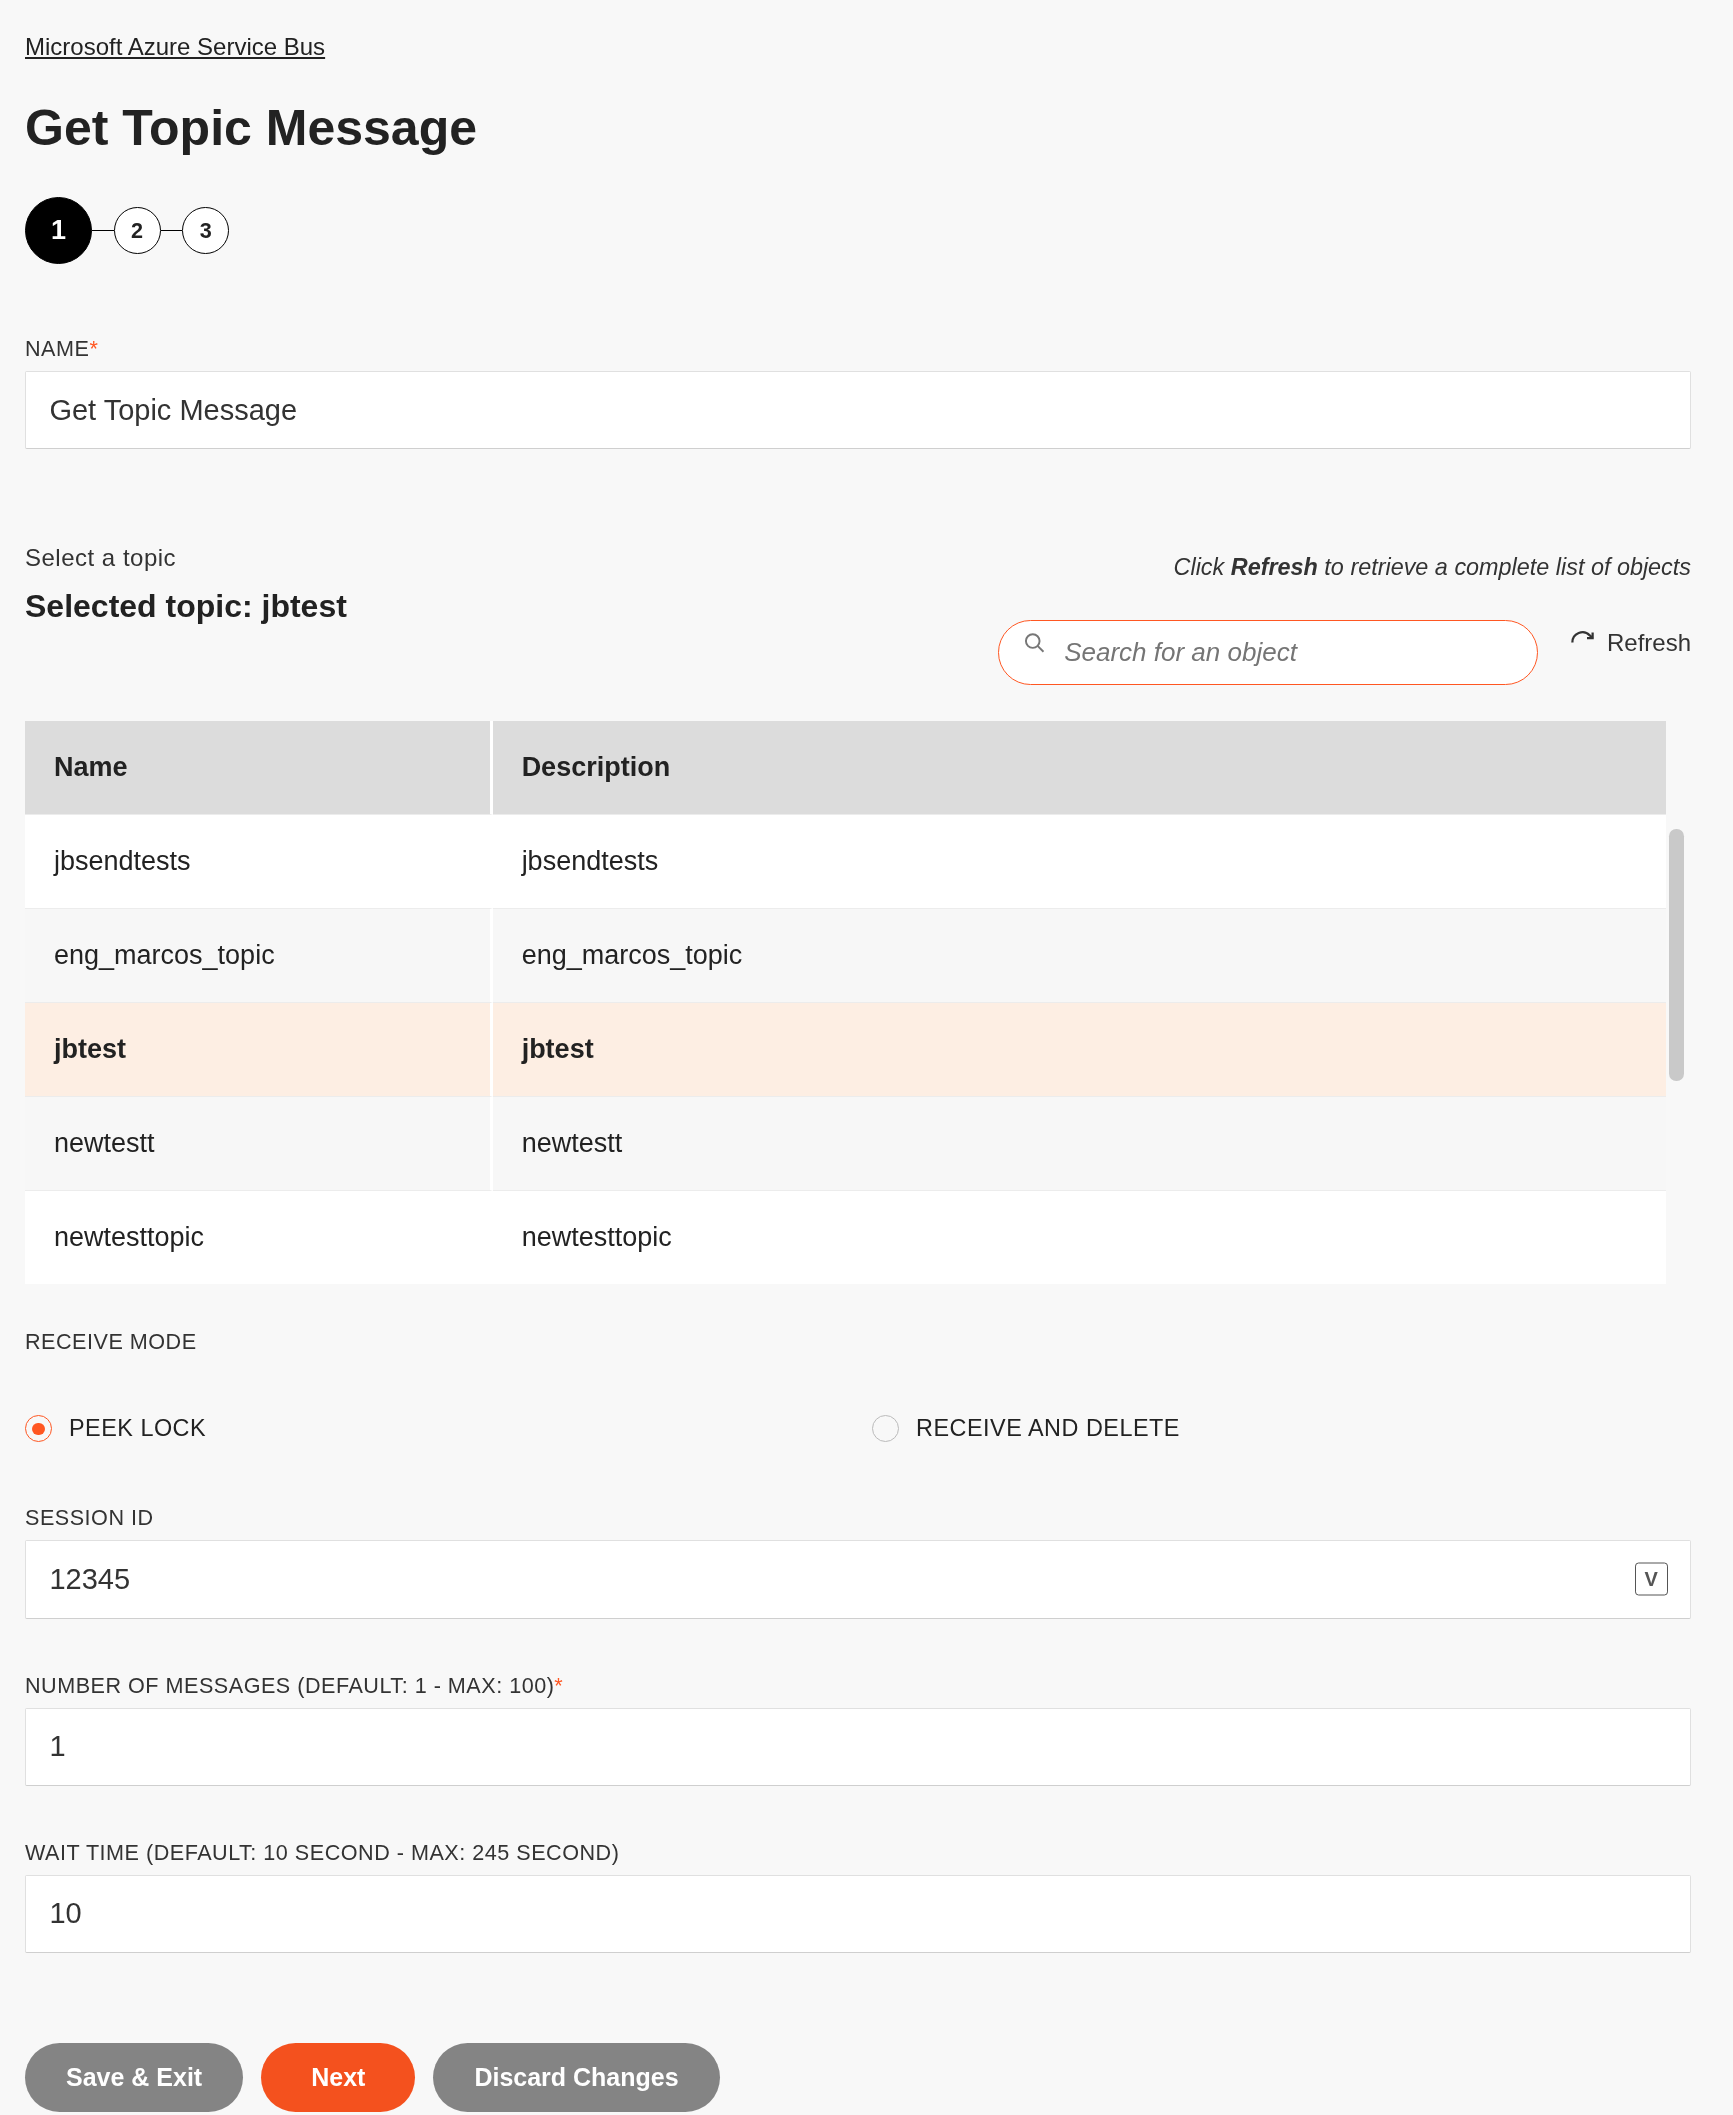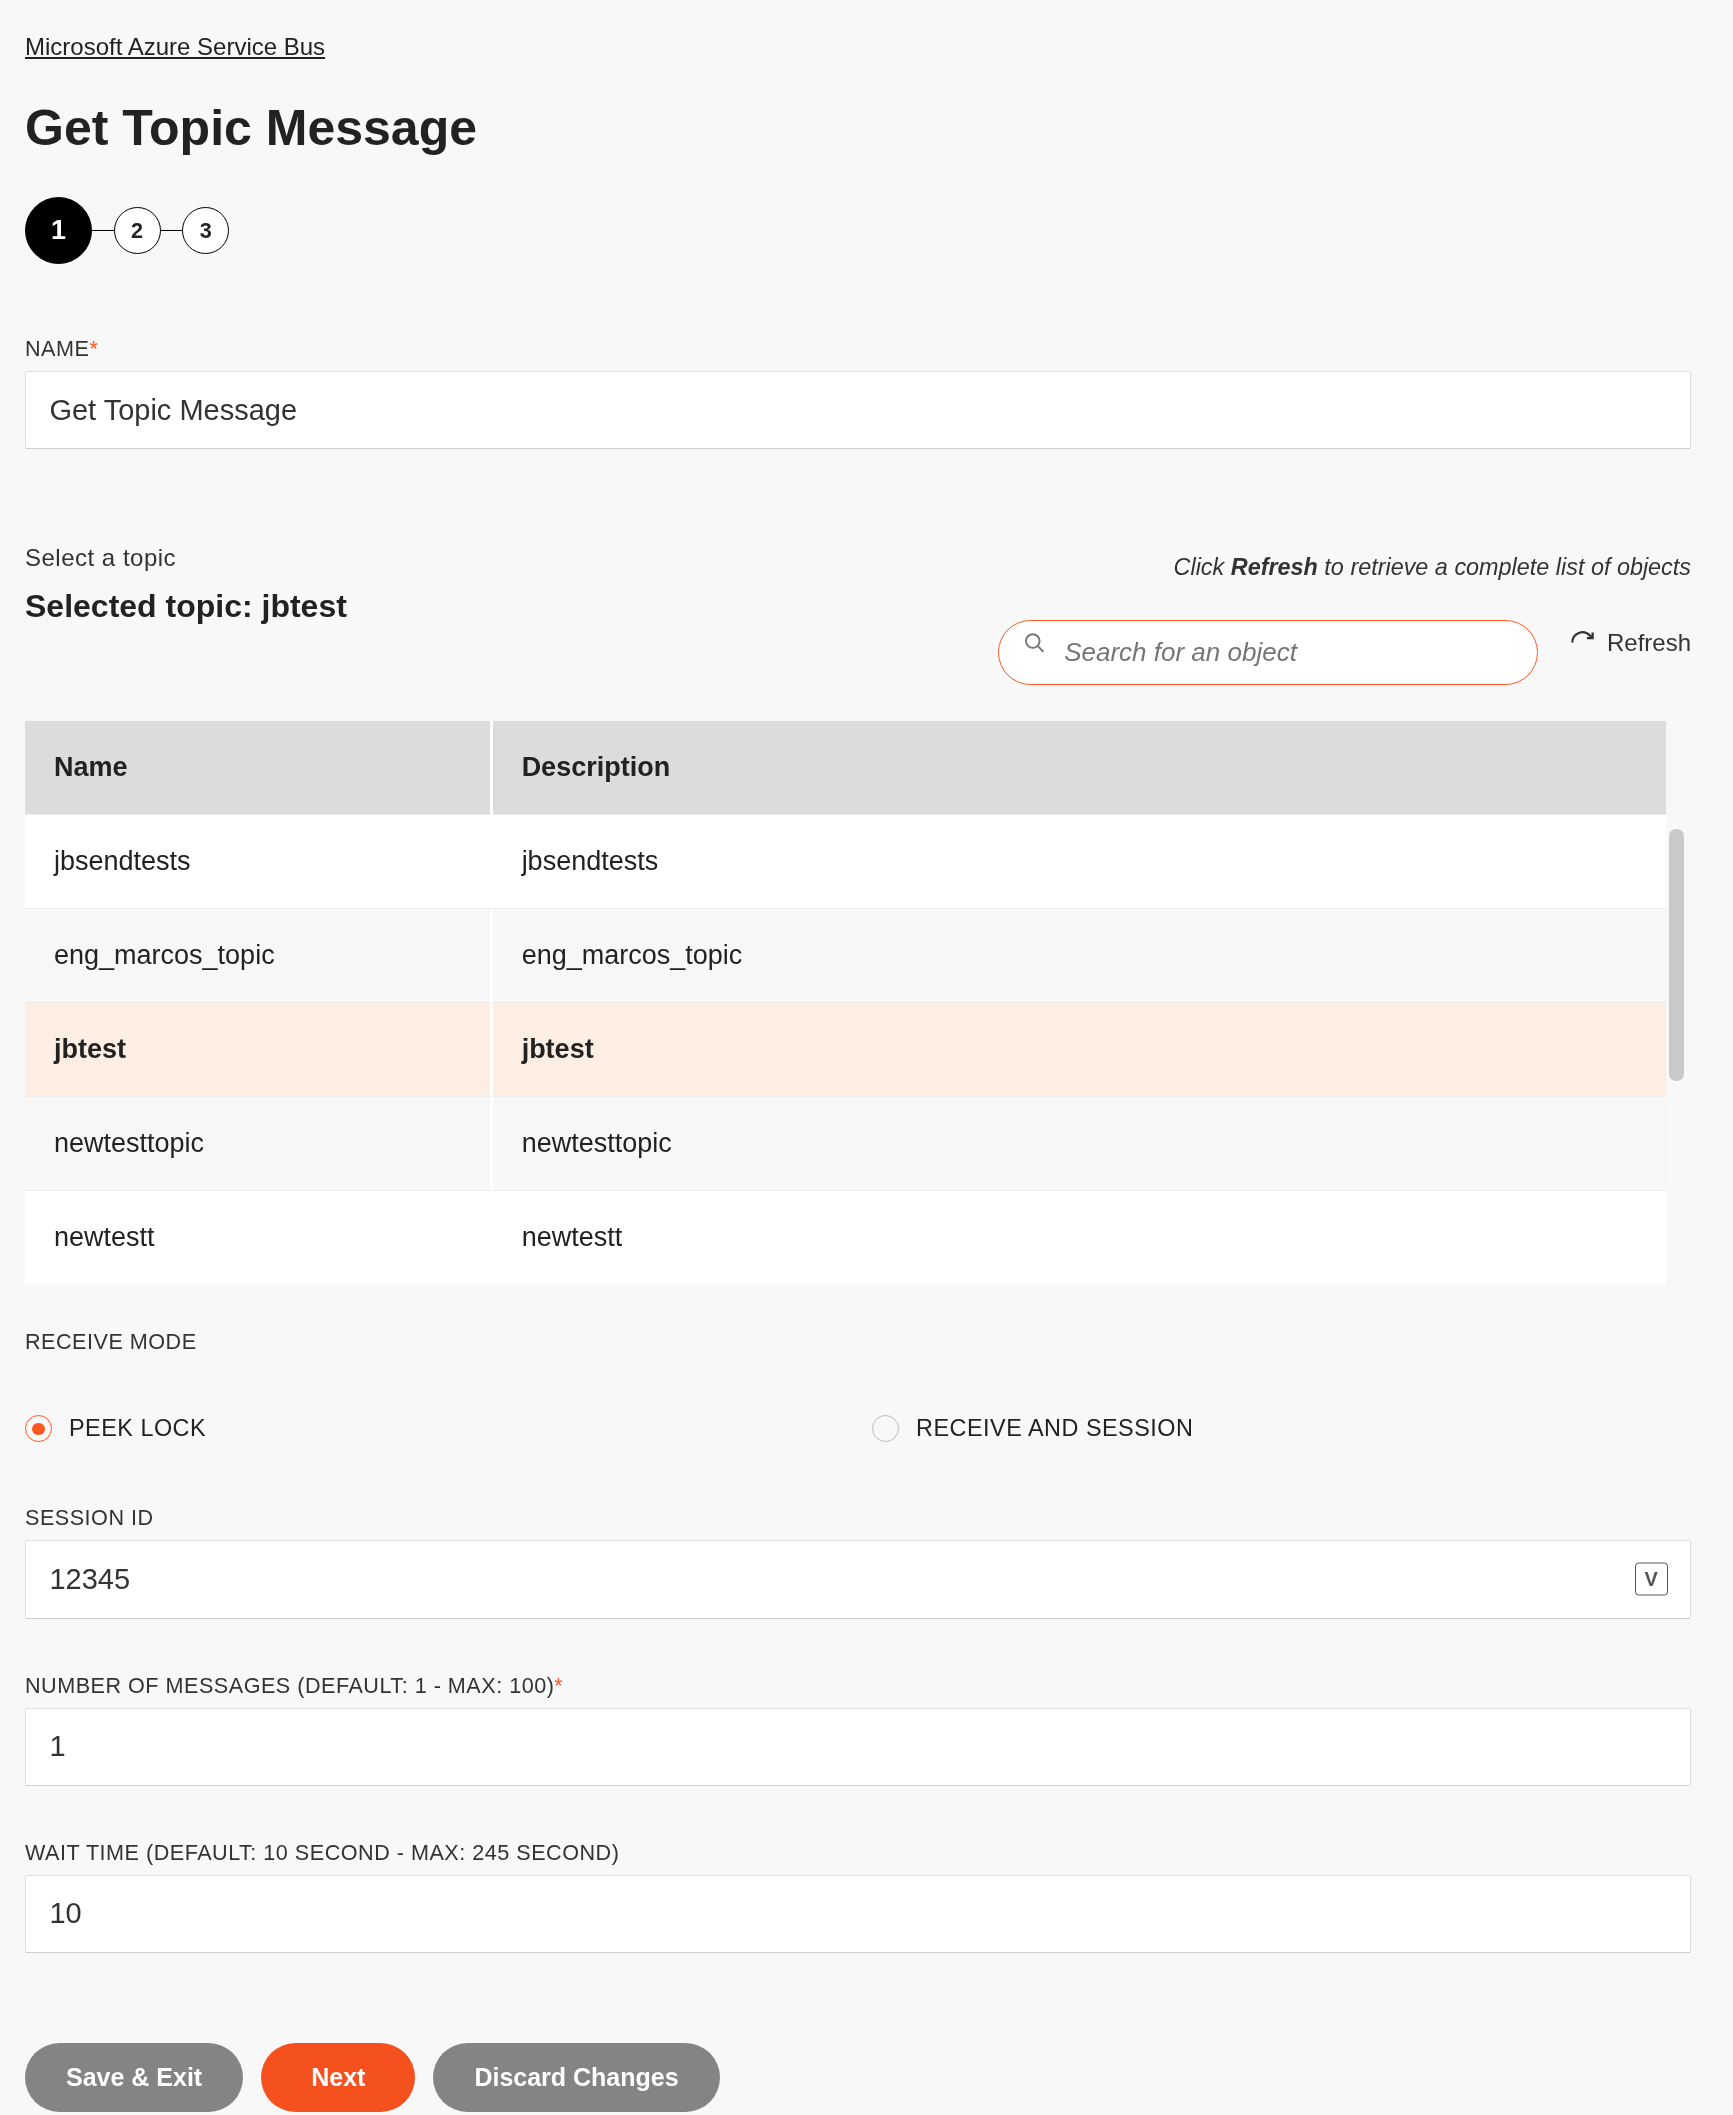--- a/index.html
+++ b/index.html
@@ -342,45 +342,45 @@
           </tr>
           <tr>
             <td class="col-name">eng_marcos_topic</td>
             <td>eng_marcos_topic</td>
           </tr>
           <tr class="selected">
             <td class="col-name">jbtest</td>
             <td>jbtest</td>
           </tr>
           <tr>
+            <td class="col-name">newtestt</td>
+            <td>newtestt</td>
+          </tr>
+          <tr>
             <td class="col-name">newtesttopic</td>
             <td>newtesttopic</td>
-          </tr>
-          <tr>
-            <td class="col-name">newtestt</td>
-            <td>newtestt</td>
           </tr>
         </tbody>
     </table>
     <div class="table-scroll"></div>
   </div>
 
   
   <div style="margin-top:45px;">
     <span class="field-label upper">RECEIVE MODE</span>
     <div class="radio-row" id="radio-row">
         <div class="radio checked">
           <div class="outer">
             <div class="inner"></div>
           </div>
           <span>PEEK LOCK</span>
         </div>
         <div class="radio">
           <div class="outer"></div>
-          <span>RECEIVE AND SESSION</span>
+          <span>RECEIVE AND DELETE</span>
         </div>
       </div>
   </div>
 
   
   <span class="field-label upper">SESSION ID</span>
   <div class="input-with-icon section-gap">
     <input class="text-input" type="text" value="12345" style="">
     <div class="trailing-icon">V</div>
   </div>

